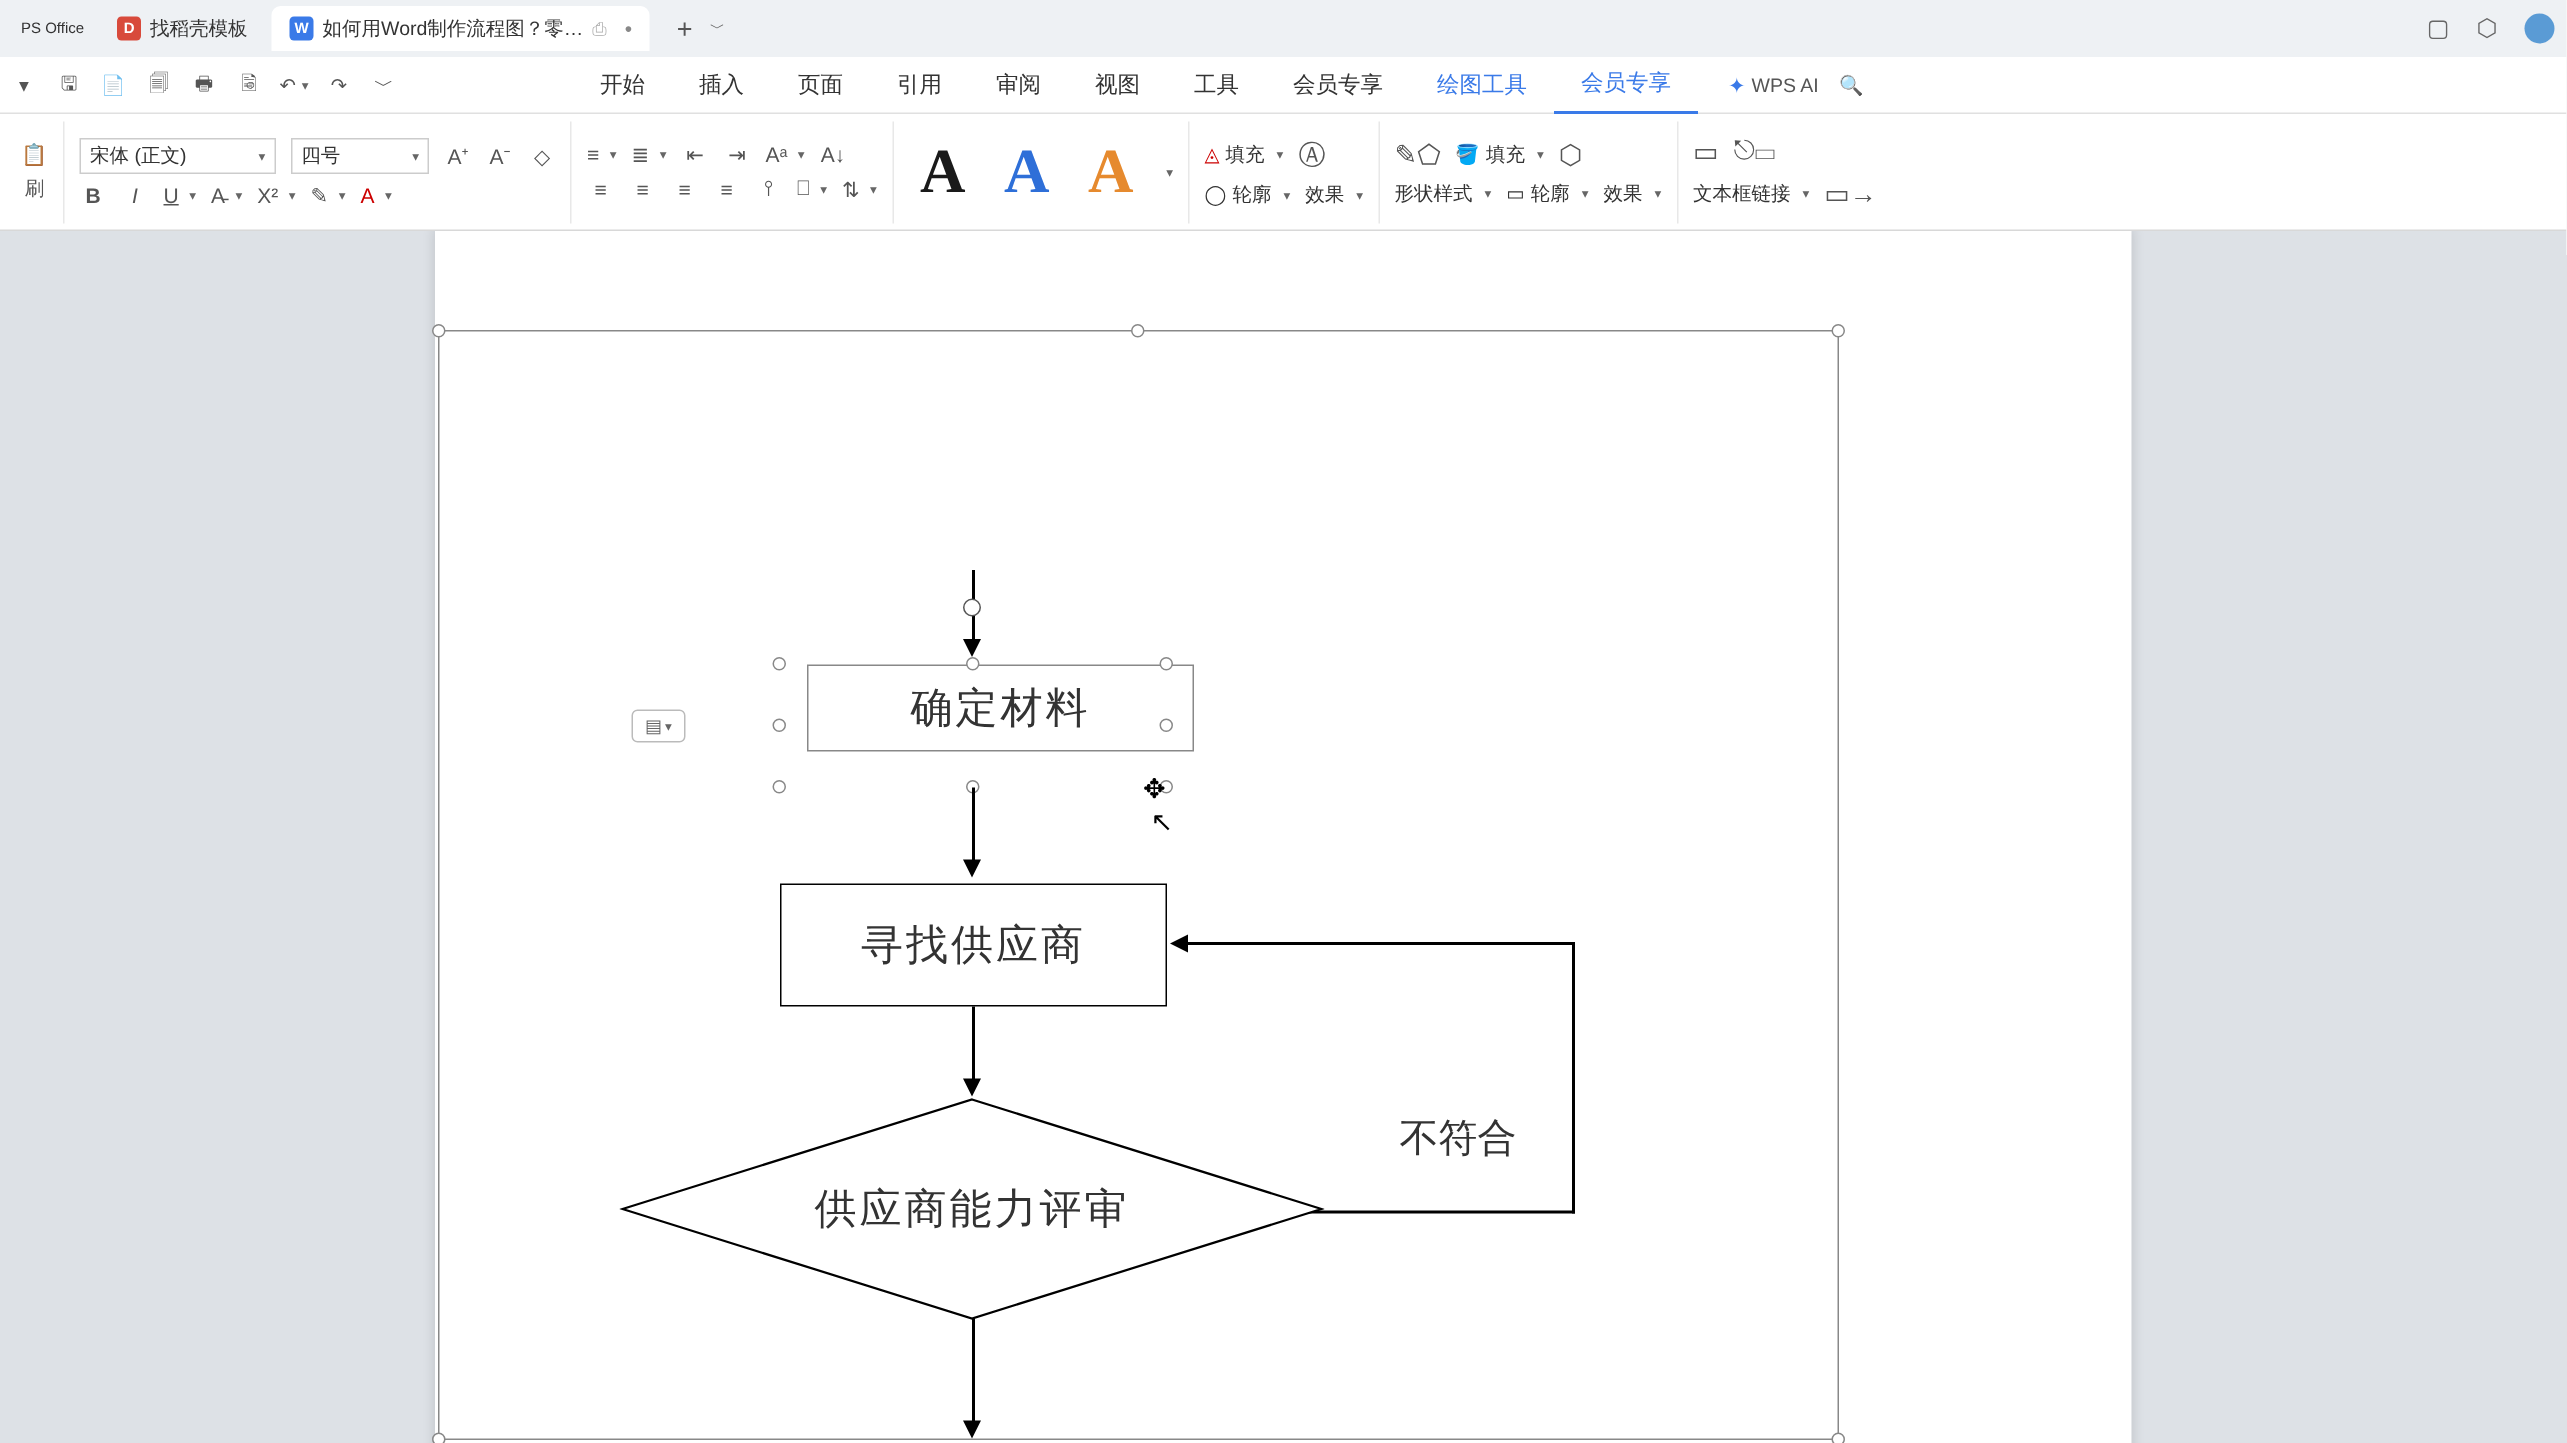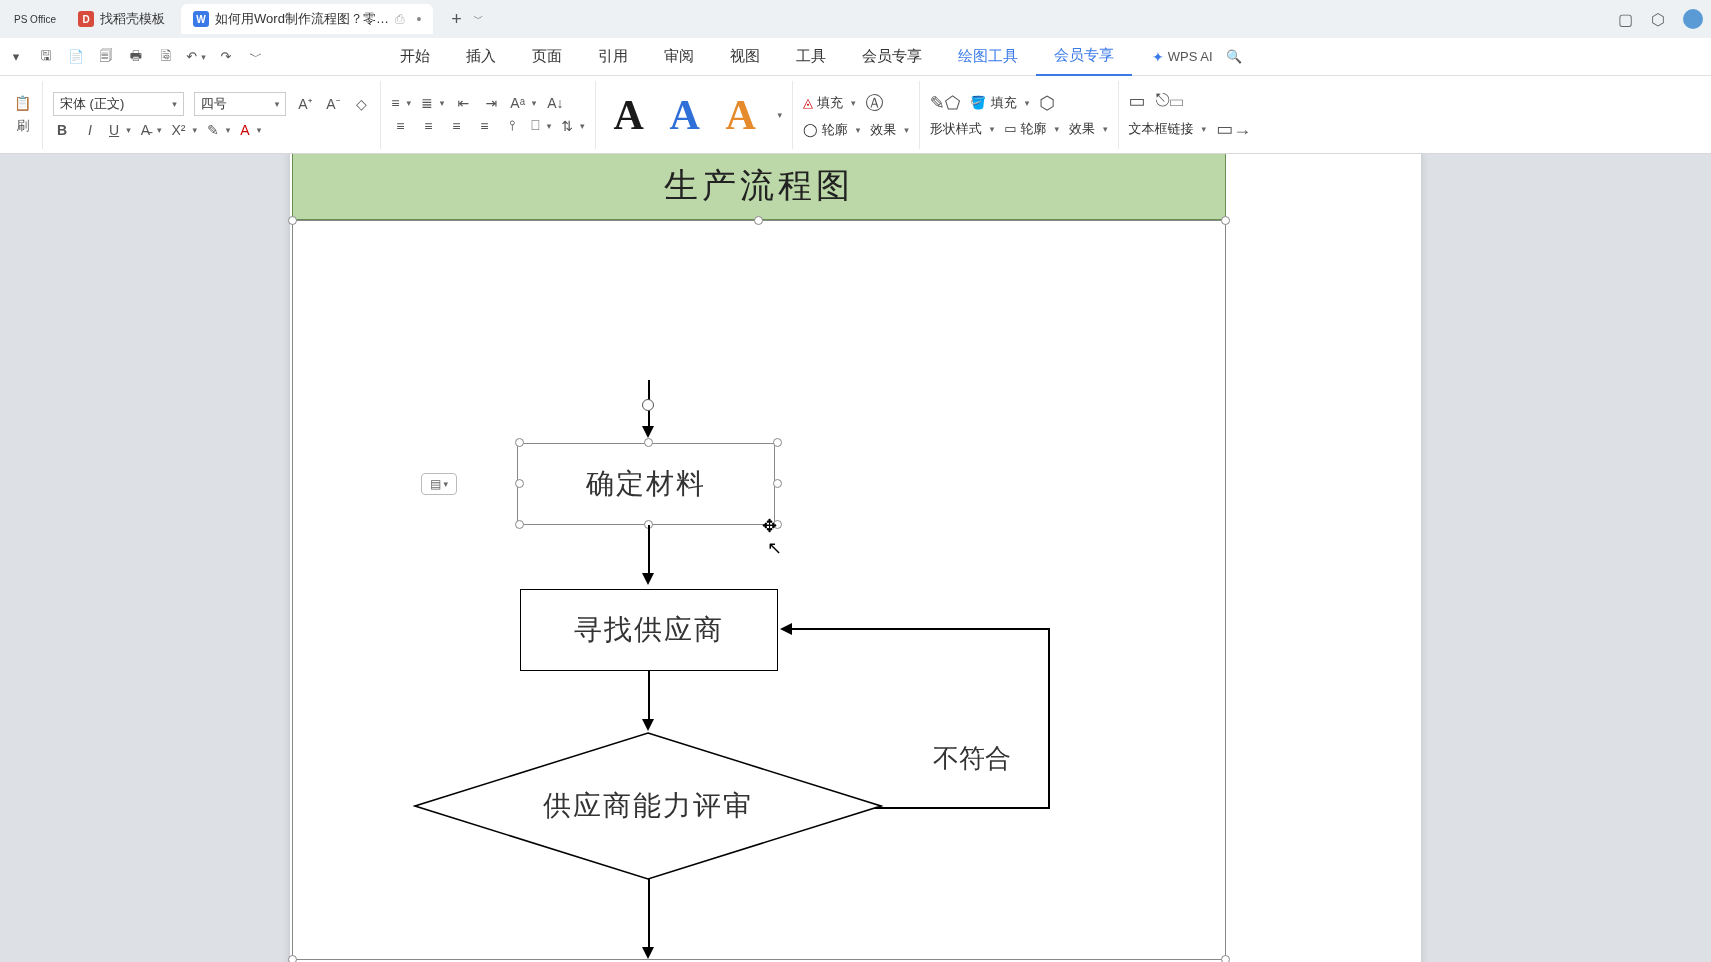--- a/index.html
+++ b/index.html
@@ -443,35 +443,34 @@
       <div class="rg-vbtn">
           <span class="icon">▭→</span>
         </div>
     </div>
   </div>
 </div>
 
 <div class="workspace">
   <div class="page" style="left:0; top:-2px">
 
-    <div class="flow-title">生产流程图</div>
 
     <div class="canvas-frame">
       <span class="sel-handle" style="left:-5px;top:-5px"></span>
       <span class="sel-handle" style="left:50%;top:-5px;margin-left:-5px"></span>
       <span class="sel-handle" style="right:-5px;top:-5px"></span>
       <span class="sel-handle" style="left:-5px;bottom:-5px"></span>
       <span class="sel-handle" style="right:-5px;bottom:-5px"></span>
 
 
       <div class="arrow-v" style="left:355px;top:159px;height:48px"></div>
       <div class="arrow-head-down" style="left:349px;top:205px"></div>
       <span class="rot-handle" style="left:349px;top:178px"></span>
 
-      <div class="flow-box selected" style="left:224px;top:222px;width:258px;height:82px">确定材料</div>
+      <div class="flow-box selected" style="left:245px;top:222px;width:258px;height:58px">确定材料</div>
       <span class="sel-handle" style="left:222px;top:217px"></span>
       <span class="sel-handle" style="left:351px;top:217px"></span>
       <span class="sel-handle" style="left:480px;top:217px"></span>
       <span class="sel-handle" style="left:222px;top:258px"></span>
       <span class="sel-handle" style="left:480px;top:258px"></span>
       <span class="sel-handle" style="left:222px;top:299px"></span>
       <span class="sel-handle" style="left:351px;top:299px"></span>
       <span class="sel-handle" style="left:480px;top:299px"></span>
 
       <div class="layout-pill" style="left:128px;top:252px">▤ <span style="font-size:9px">▾</span></div>

